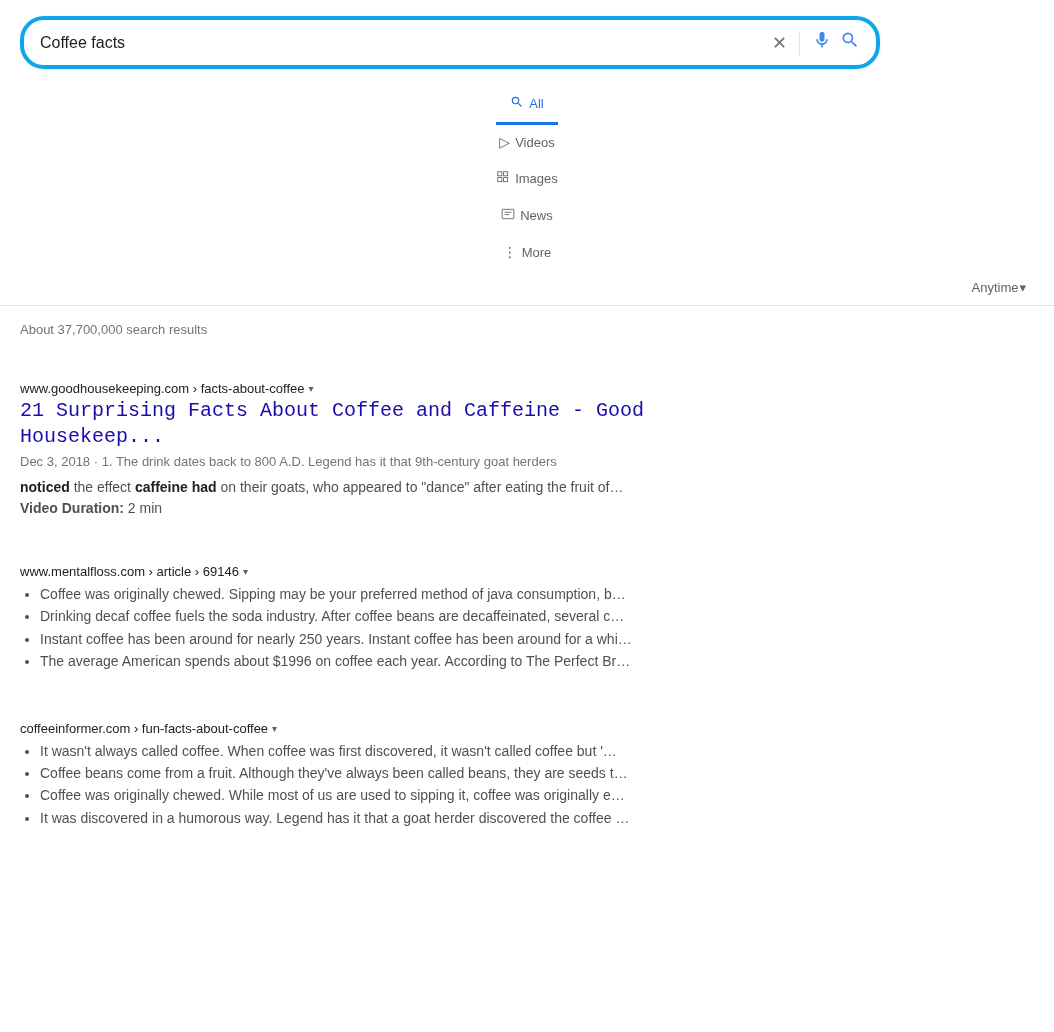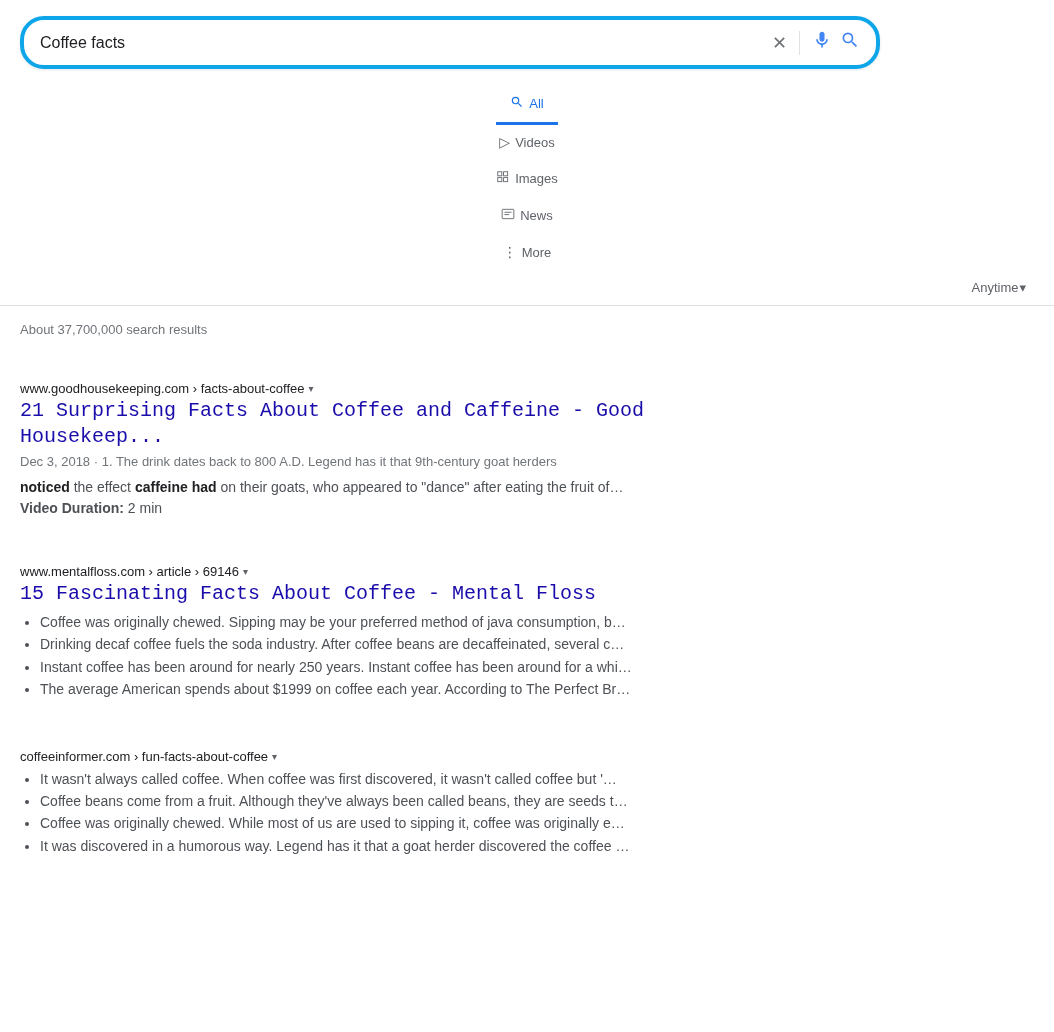--- a/index.html
+++ b/index.html
@@ -262,26 +262,25 @@
     <div class="result-meta">
       <span class="bold">Video Duration:</span> 2 min
     </div>
   </div>
 
   <div class="result-item">
     <div class="result-url">
       <span>www.mentalfloss.com › article › 69146</span>
       <span class="result-url-chevron">▾</span>
     </div>
-    <a class="result-title">15 Fascinating Facts About Coffee - Mental Floss</a>
     <ul class="result-bullets">
       <li>Coffee was originally chewed. Sipping may be your preferred method of java consumption, b…</li>
       <li>Drinking decaf coffee fuels the soda industry. After coffee beans are decaffeinated, several c…</li>
       <li>Instant coffee has been around for nearly 250 years. Instant coffee has been around for a whi…</li>
-      <li>The average American spends about $1999 on coffee each year. According to The Perfect Br…</li>
+      <li>The average American spends about $1996 on coffee each year. According to The Perfect Br…</li>
     </ul>
   </div>
 
   <div class="result-item">
     <div class="result-url">
       <span>coffeeinformer.com › fun-facts-about-coffee</span>
       <span class="result-url-chevron">▾</span>
     </div>
     <ul class="result-bullets">
       <li>It wasn't always called coffee. When coffee was first discovered, it wasn't called coffee but '…</li>

